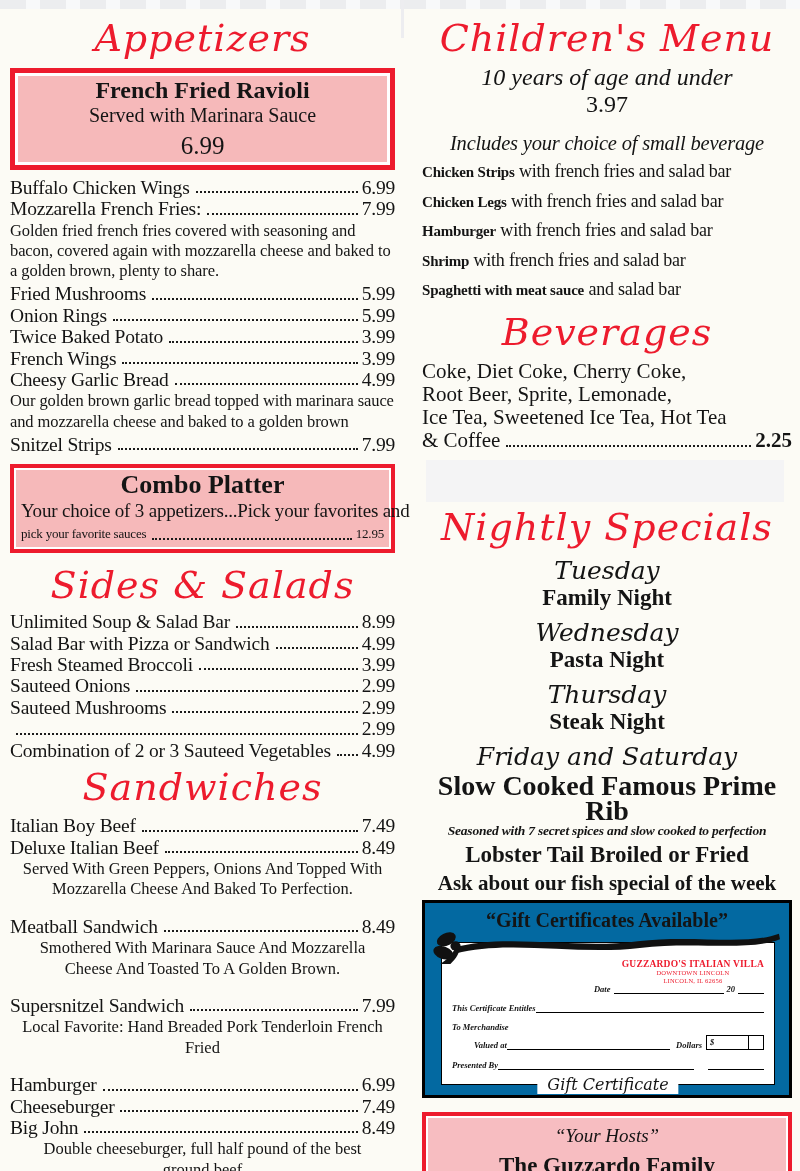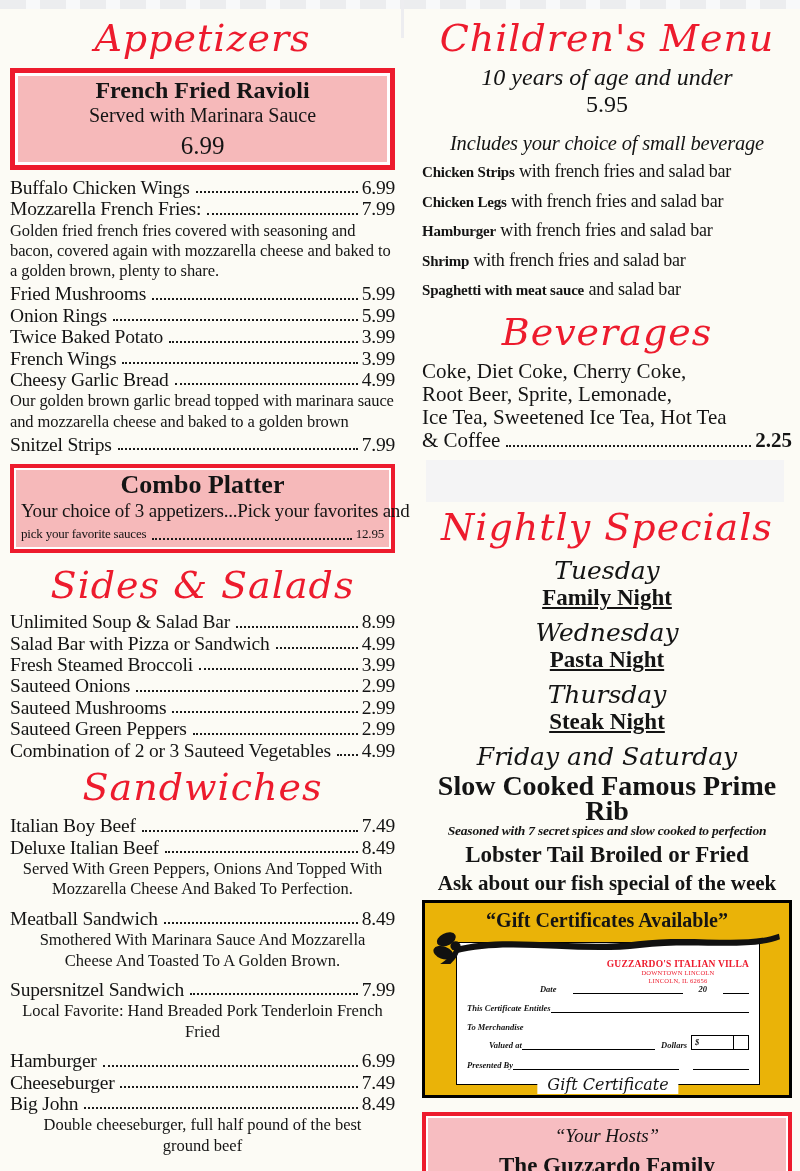--- a/index.html
+++ b/index.html
@@ -41,21 +41,21 @@
 
   
   .mrow{display:flex; align-items:flex-end; font-size:19.5px; line-height:21.4px; letter-spacing:-0.2px;}
   .mname{white-space:nowrap;}
   .dots{flex:1; min-width:6px; border-bottom:2.6px dotted #1b1b1b; margin:0 4px 5px 6px;}
   .mprice{white-space:nowrap;}
   .apps-list{margin-top:7px;}
 
   .desc{font-size:16.5px; line-height:20.2px; letter-spacing:-0.1px; margin:1px 0 2px;}
   .desc-center{font-size:16.5px; line-height:20.4px; text-align:center; margin:1px 10px 2px;}
-  .mt4{margin-top:8px;}
+  .mt4{margin-top:16px;}
 
   .footnote{margin-top:14px; text-align:center; font-weight:bold; font-style:italic;
     font-size:17.5px; line-height:23.5px; letter-spacing:-0.3px; transform:scaleX(0.93); transform-origin:center;}
   .footnote div{white-space:nowrap;}
 
   
   .c-sub1{text-align:center; font-style:italic; font-size:24px; line-height:27px;}
   .c-price{text-align:center; font-size:24px; line-height:26px;}
   .c-sub2{text-align:center; font-style:italic; font-size:20.5px; line-height:28px; letter-spacing:-0.2px;margin-top:12px;}
   .child-items{margin-top:5px;}
@@ -63,37 +63,37 @@
   .child-item b{font-size:15px;}
 
   .bev-line{font-size:21px; line-height:23.2px;}
   .bev-row{display:flex; align-items:flex-end; font-size:21px; line-height:23px;}
   .bev-row .mprice{font-weight:bold;}
 
   .gray-box{margin:8px 0 0 4px; width:358px; height:42px; background:#f4f4f5;}
 
   .day{font-family:"DejaVu Serif", serif; font-style:italic; text-align:center;
     font-size:25px; line-height:28px; margin-top:8px;}
-  .night{text-align:center; font-weight:bold; font-size:23px; line-height:26px; margin-bottom:7px;text-decoration:underline;}
+  .night{text-align:center; font-weight:bold; font-size:23px; line-height:26px; margin-bottom:7px;}
   .wk-line1{text-align:center; font-weight:bold; font-size:28px; line-height:25px; margin-top:2px;}
   .wk-line2{text-align:center; font-weight:bold; font-style:italic; font-size:13.5px; line-height:15px; letter-spacing:-0.2px; white-space:nowrap;}
   .wk-line3{text-align:center; font-weight:bold; font-size:23px; line-height:27px; margin-top:3px;}
   .wk-line4{text-align:center; font-weight:bold; font-size:21px; line-height:25px; margin-top:3px;}
 
   
-  .gift{position:relative; margin-top:4px; border:3px solid #000; background:#eab308; padding:5px 23px 10px;}
+  .gift{position:relative; margin-top:4px; border:3px solid #000; background:#0369a1; padding:5px 8px 10px;}
   .gift-title{text-align:center; font-weight:bold; font-size:20px; line-height:24px;}
   .ribbon{position:absolute; top:24px; left:8px; width:calc(100% - 16px); height:38px; z-index:2;}
   .cert{position:relative; margin:10px 6px 0 8px; border:1.5px solid #000; padding:16px 10px 14px; background:#fff;}
   .cert-row1{display:flex; justify-content:space-between; align-items:flex-end;flex-direction:column;}
   .biz{text-align:center; color:var(--red); margin-left:30px;}
   .biz-name{font-weight:bold; font-size:9.5px; line-height:10px; letter-spacing:0.2px;}
   .biz-addr{font-size:6.5px; line-height:7.5px; letter-spacing:0.2px;}
   .cert small, .cert .lbl{font-style:italic; font-weight:bold; font-size:8.5px; line-height:10px;}
-  .daterow{display:flex; align-items:flex-end; gap:16px; padding-bottom:2px;}
+  .daterow{display:flex; align-items:flex-end; gap:3px; padding-bottom:2px;}
   .line{display:inline-block; border-bottom:1px solid #000; height:9px;}
   .flex1{flex:1;}
   .w110{width:110px;} .w26{width:26px;} .w56{width:56px;}
   .cert-row2{display:flex; align-items:flex-end; margin-top:7px;}
   .cert-row3{margin-top:3px;}
   .cert-row4{display:flex; align-items:flex-end; margin-top:1px;}
   .indent{margin-left:22px;}
   .dollars{margin:0 4px 0 6px;}
   .dbox{display:flex; border:1px solid #000; width:58px; height:15px; align-items:flex-end;}
   .dbox .dsign{flex:1; font-style:italic; font-weight:bold; font-size:8.5px; padding-left:3px; line-height:14px;}
@@ -205,21 +205,20 @@
         <span class="mname">Sauteed Onions</span>
         <span class="dots"></span>
         <span class="mprice">2.99</span>
       </div>
       <div class="mrow">
         <span class="mname">Sauteed Mushrooms</span>
         <span class="dots"></span>
         <span class="mprice">2.99</span>
       </div>
       <div class="mrow">
-        <span class="mname">Sauteed Green Peppers</span>
         <span class="dots"></span>
         <span class="mprice">2.99</span>
       </div>
       <div class="mrow">
         <span class="mname">Combination of 2 or 3 Sauteed Vegetables</span>
         <span class="dots"></span>
         <span class="mprice">4.99</span>
       </div>
     </div>
 
@@ -269,21 +268,21 @@
 
     <div class="footnote">
       <div>All sandwiches served with your choice of french fries,</div>
 
     </div>
   </div>
 
   <div class="col col-right">
     <div class="script-hdr hdr-children">Children's Menu</div>
     <div class="c-sub1">10 years of age and under</div>
-    <div class="c-price">5.95</div>
+    <div class="c-price">3.97</div>
     <div class="c-sub2">Includes your choice of small beverage</div>
 
     <div class="child-items">
       <div class="child-item"><b>Chicken Strips</b><span> with french fries and salad bar</span></div>
       <div class="child-item"><b>Chicken Legs</b><span> with french fries and salad bar</span></div>
       <div class="child-item"><b>Hamburger</b><span> with french fries and salad bar</span></div>
       <div class="child-item"><b>Shrimp</b><span> with french fries and salad bar</span></div>
       <div class="child-item"><b>Spaghetti with meat sauce</b><span> and salad bar</span></div>
     </div>
 

